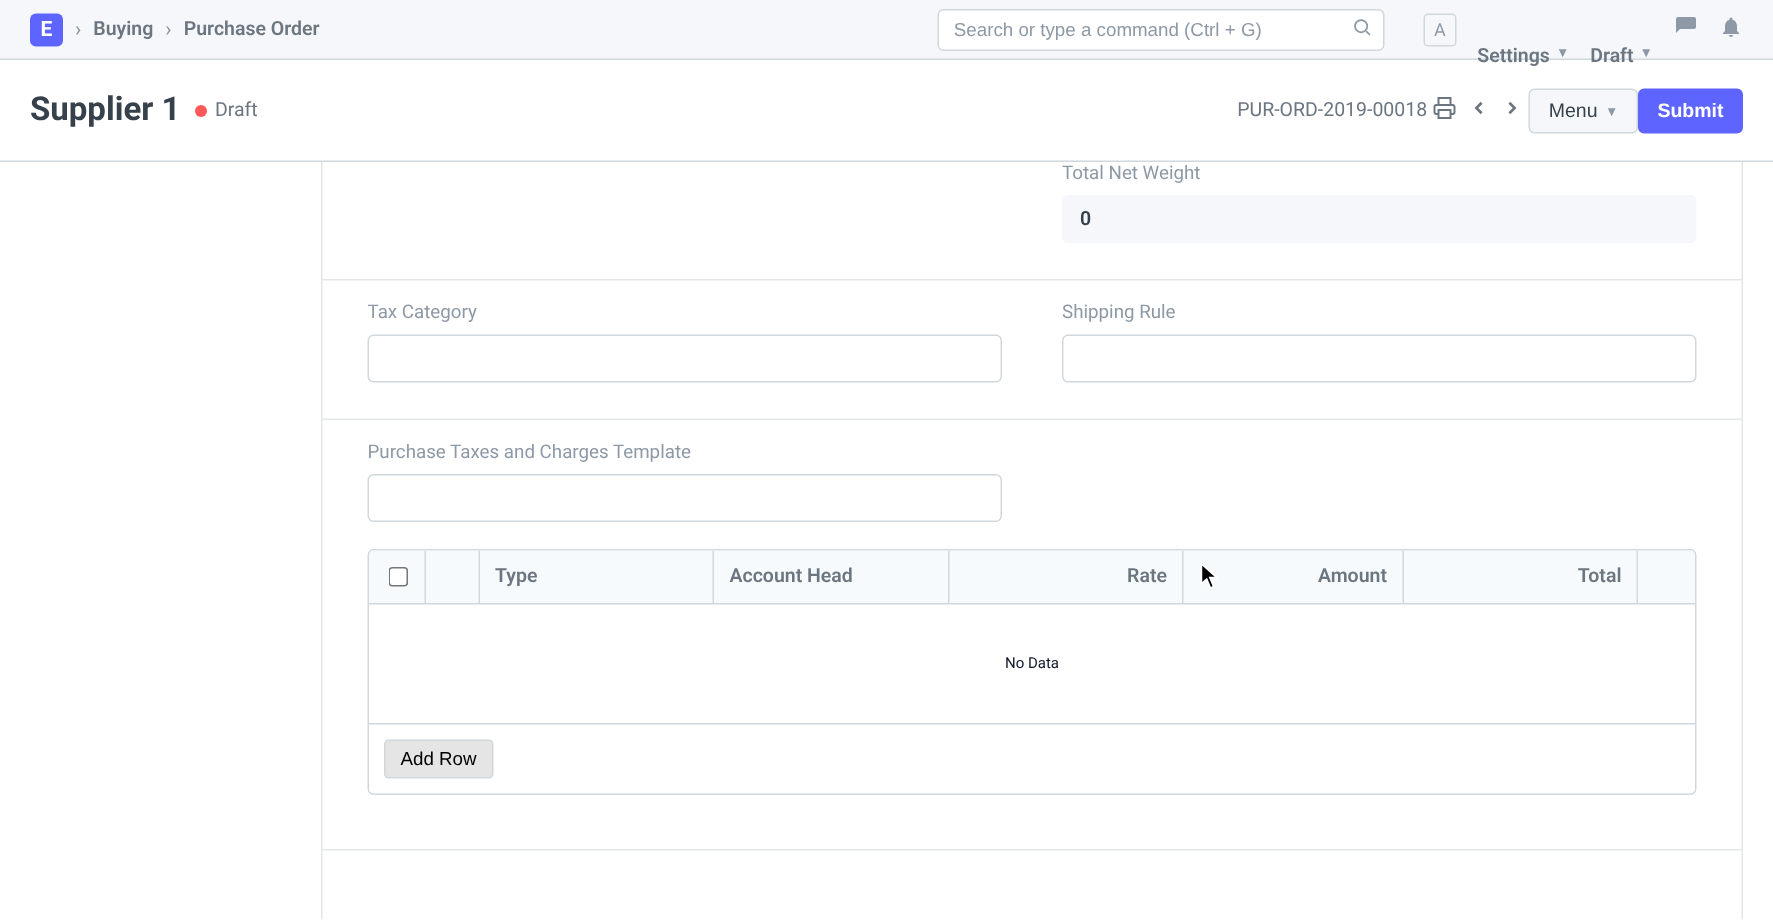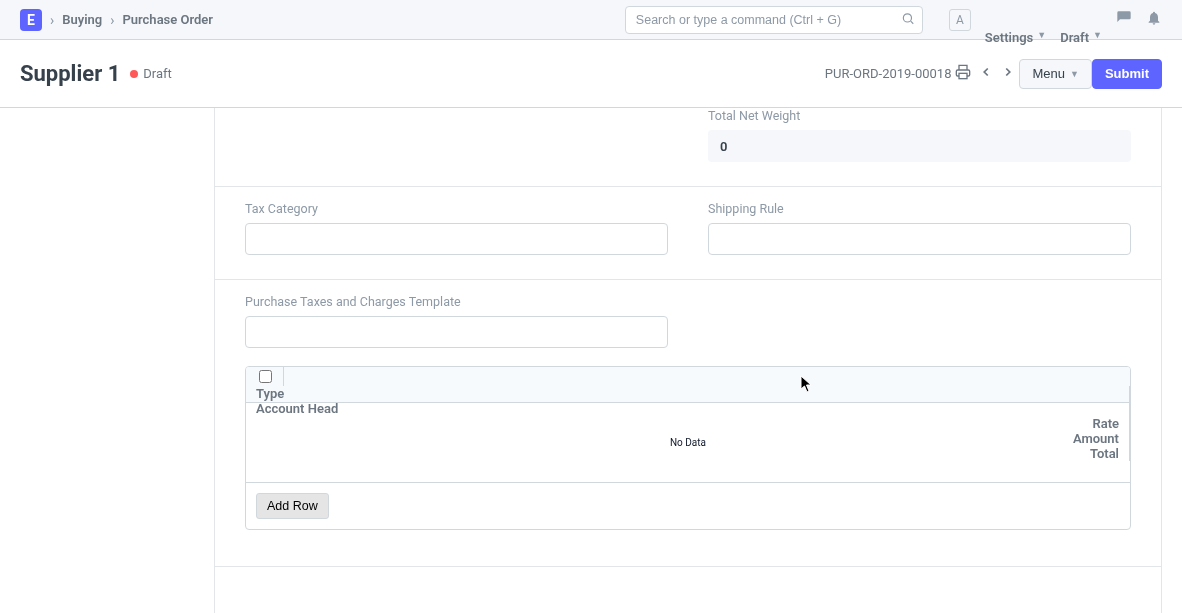--- a/index.html
+++ b/index.html
@@ -43,21 +43,21 @@
   .section { border-bottom:1px solid #e2e6e9; padding:14px 30px 24px; }
   .section.first { padding-top:0; padding-bottom:24px; }
   .two-col { display:flex; gap:40px; }
   .col { flex:1; }
   .field-label { color:#8d99a6; font-size:12.5px; margin-bottom:7px; display:block; }
   .readonly-val { background:#f5f7fa; border-radius:4px; height:32px; display:flex; align-items:center; padding:0 12px; font-weight:600; color:#36414c; }
   .input { width:100%; height:32px; border:1px solid #d1d8dd; border-radius:4px; padding:0 10px; font-size:13px; background:#fff; }
 
   
   .table-wrap { border:1px solid #d1d8dd; border-radius:4px; overflow:hidden; margin-bottom:12px; }
-  .thead { display:flex; background:#f7fafc; border-bottom:1px solid #d1d8dd; height:36px; align-items:stretch; font-weight:600; color:#6c7680; font-size:13px;flex-direction:column; }
+  .thead { display:flex; background:#f7fafc; border-bottom:1px solid #d1d8dd; height:36px; align-items:stretch; font-weight:600; color:#6c7680; font-size:13px; }
   .th, .td { padding:0 10px; display:flex; align-items:center; border-right:1px solid #d1d8dd; }
   .th:last-child { border-right:none; }
   .th-check { width:38px; justify-content:center; }
   .th-idx { width:36px; }
   .th-type { flex:1.4; }
   .th-acct { flex:1.4; }
   .th-rate { flex:1.4; justify-content:flex-end; }
   .th-amt { flex:1.3; justify-content:flex-end; }
   .th-total { flex:1.4; justify-content:flex-end; }
   .th-gear { width:38px; border-right:none; }

